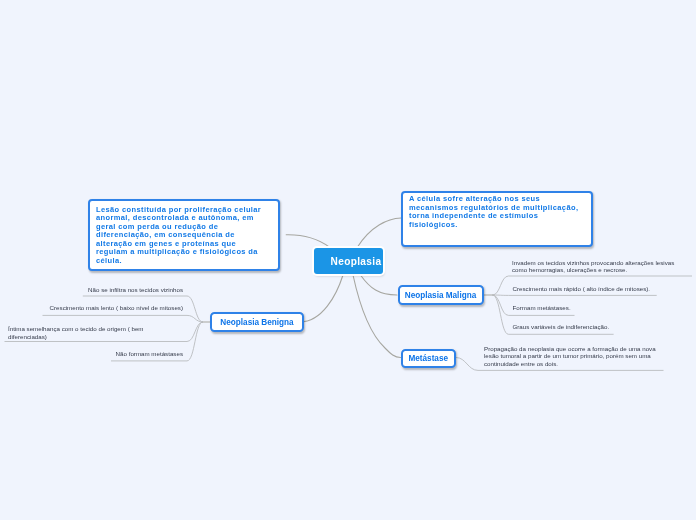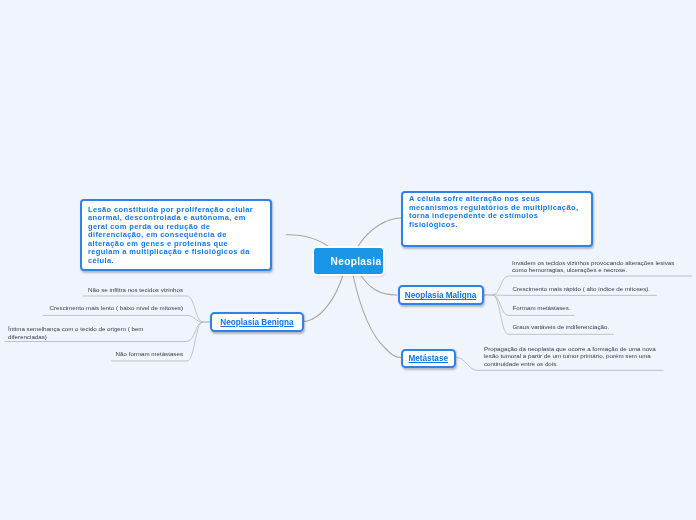--- a/index.html
+++ b/index.html
@@ -22,21 +22,20 @@
     display:flex;align-items:center;justify-content:center;
     color:#ffffff;font-weight:bold;font-size:10.1px;letter-spacing:0.35px;padding:1px 0 0 15px;box-sizing:border-box;
   }
   .branch{
     background:#ffffff;border:2px solid #2f82e8;border-radius:4.5px;
     display:flex;align-items:center;justify-content:center;
     padding-top:1.5px;box-sizing:border-box;
     color:#0d74e8;font-weight:bold;font-size:8.2px;letter-spacing:0px;
     box-shadow:1px 1.5px 2px rgba(0,0,0,0.25);
     white-space:nowrap;
-    text-decoration:underline;
   }
   .textbox{
     background:#ffffff;border:2px solid #2f82e8;border-radius:4px;
     color:#1279e6;font-weight:bold;font-size:7.5px;letter-spacing:0.38px;
     line-height:8.5px;
     box-shadow:1px 1.5px 2px rgba(0,0,0,0.25);
     box-sizing:border-box;
   }
   .textbox > span{display:block;}
 
@@ -76,21 +75,21 @@
       <path d="M492.5,295 C500.5,295 500.5,334.3 508.5,334.3 L613.6,334.3"></path>
 
       <path d="M456,357.5 C466,357.5 468,370.4 478,370.4 L663.5,370.4"></path>
     </g>
   </svg>
 
   <div class="node root" style="left:314px;top:248px;width:69px;height:25.5px;">
     <span>Neoplasia</span>
   </div>
 
-  <div class="node textbox" style="left:80px;top:199.3px;width:192.2px;height:71.7px;padding:4.5px 0 0 6px;">
+  <div class="node textbox" style="left:88px;top:199.3px;width:192.2px;height:71.7px;padding:4.5px 0 0 6px;">
     <span>Lesão constituída por proliferação celular</span>
     <span>anormal, descontrolada e autônoma, em</span>
     <span>geral com perda ou redução de</span>
     <span>diferenciação, em consequência de</span>
     <span>alteração em genes e proteínas que</span>
     <span>regulam a multiplicação e fisiológicos da</span>
     <span>célula.</span>
   </div>
 
   <div class="node textbox" style="left:401px;top:191.4px;width:192.2px;height:55.2px;padding:2px 0 0 6px;">

